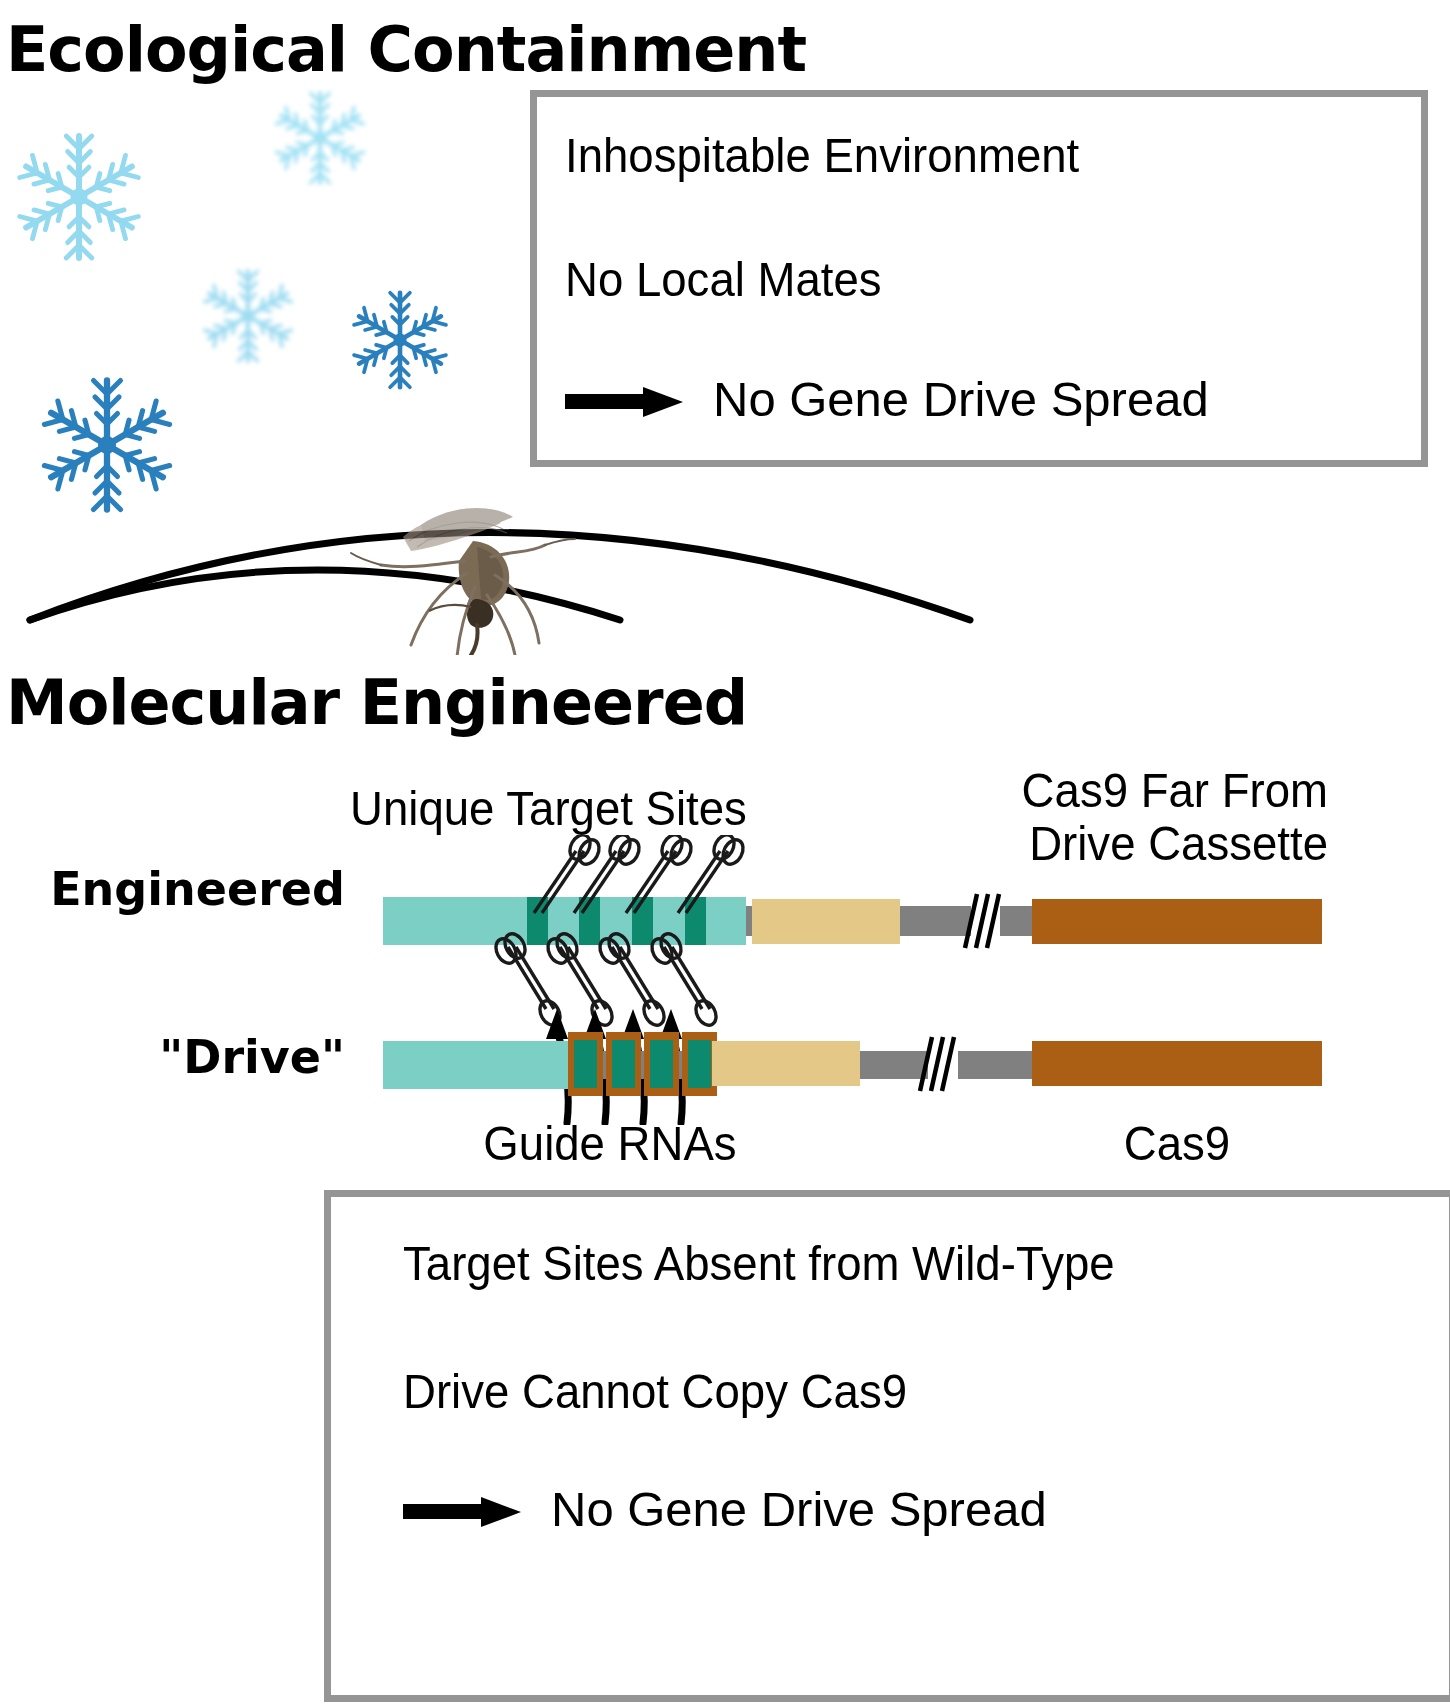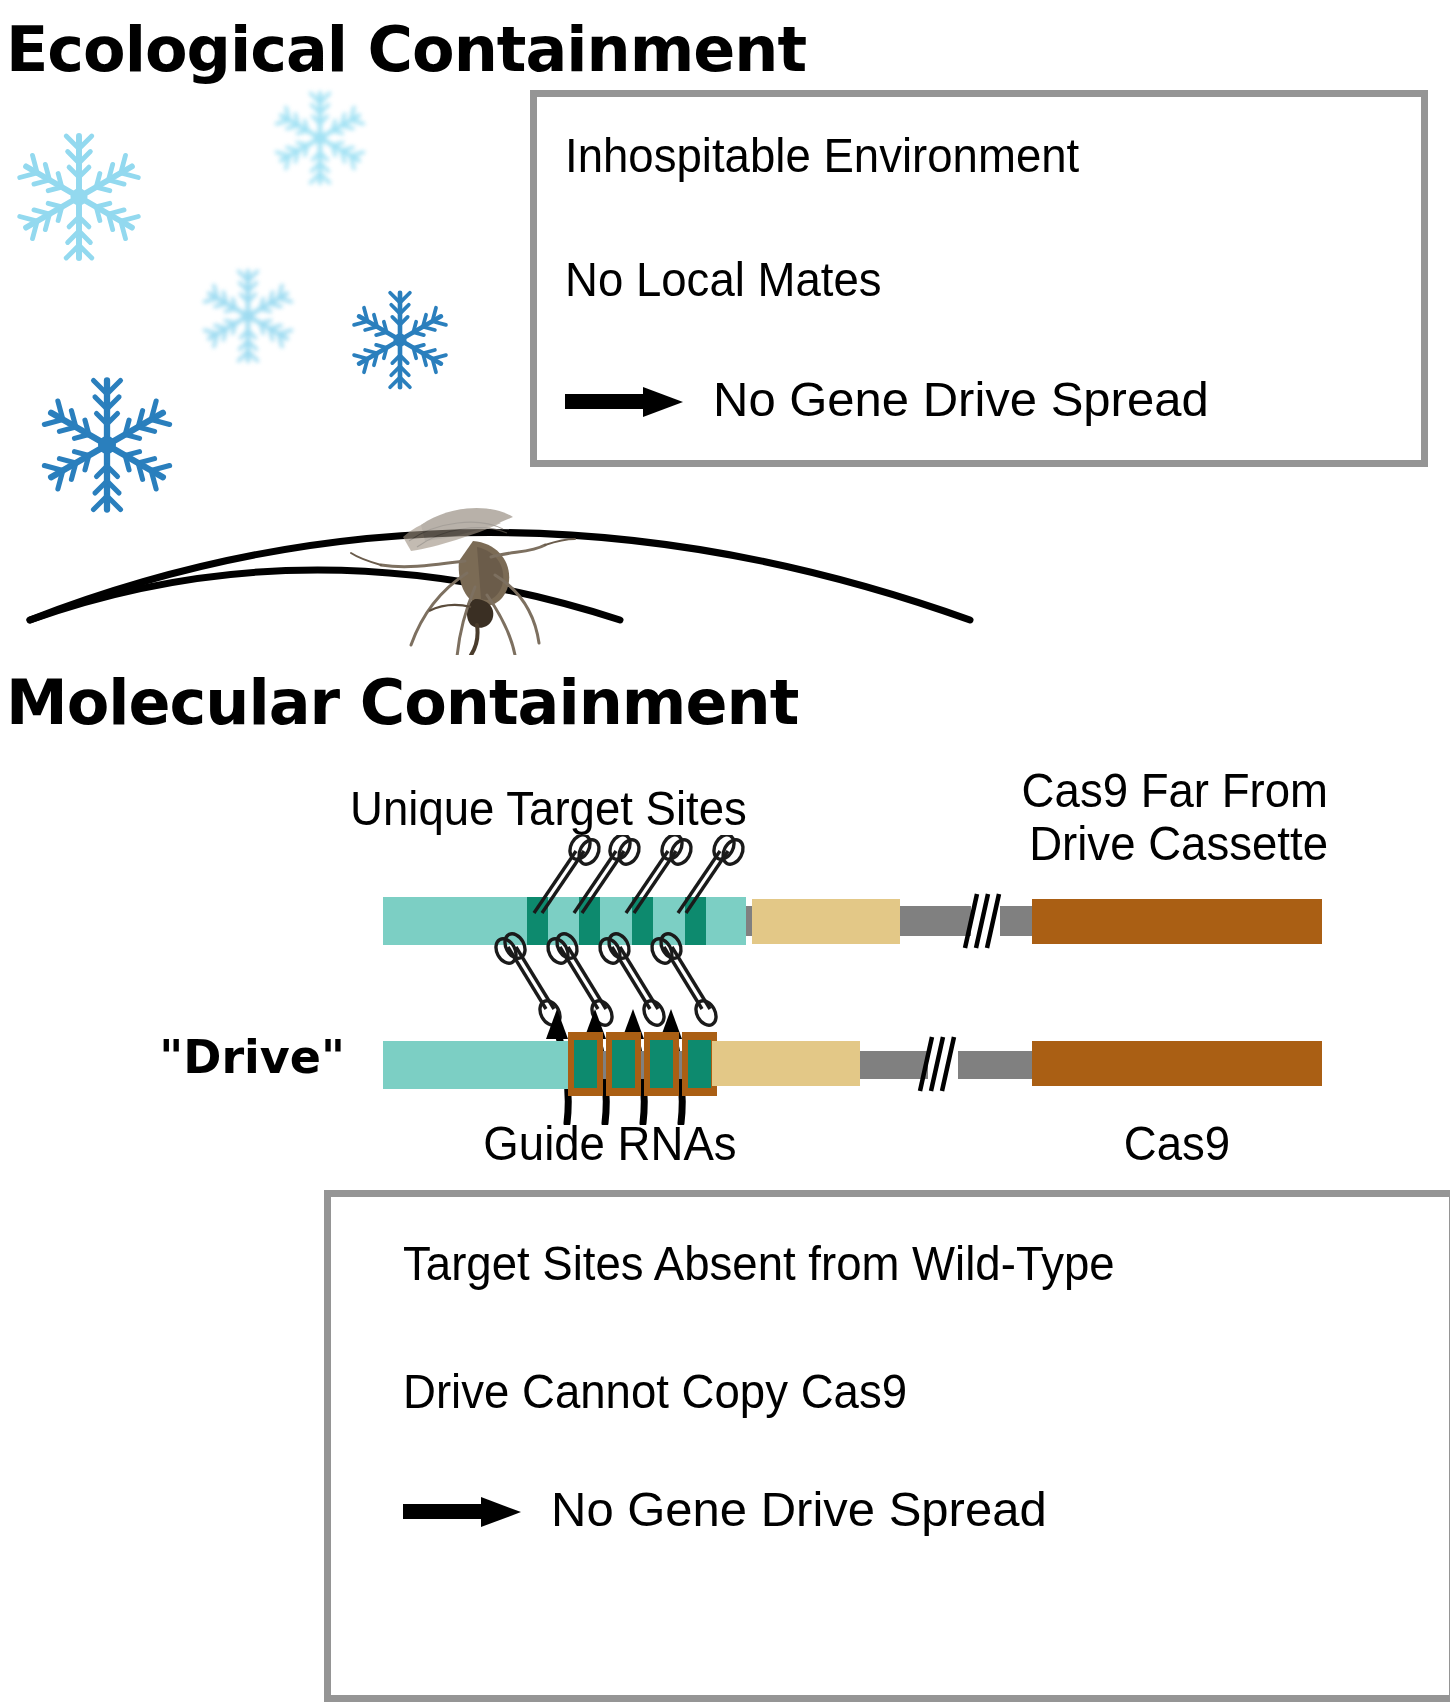--- a/index.html
+++ b/index.html
@@ -459,28 +459,29 @@
     </g>
     <g stroke="#6a5c4c" stroke-width="2" fill="none" stroke-linecap="round">
       <path d="M56 70 C 42 66, 32 62, 26 58"></path>
       <path d="M220 50 C 232 46, 242 44, 250 44"></path>
     </g>
 
     <path d="M146 112 C 130 108, 116 110, 104 116" stroke="#5a4c3c" stroke-width="2.2" fill="none"></path>
   </svg>
 </div>
 
-<div class="abs section-heading" style="left:6px; top:672px;">Molecular Containment</div>
+<div class="abs section-heading" style="left:6px; top:672px;">Molecular Engineered</div>
 
 <div class="abs annot-label left-al" style="left:350px; top:783px;">Unique Target Sites</div>
 
 <div class="abs annot-label right-al" style="left:880px; top:765px; width:448px;">Cas9 Far From</div>
 <div class="abs annot-label right-al" style="left:880px; top:818px; width:448px;">Drive Cassette</div>
 
 <div class="abs construct-label" style="left:0px; top:865px; width:345px;">
+  <div>Engineered</div>
 </div>
 
 <div class="abs construct-label" style="left:0px; top:1033px; width:345px;">"Drive"</div>
 
 <div class="abs" style="left:0; top:0; width:1450px; height:1705px; pointer-events:none;">
 
   <div class="seg" style="left:738px; top:906px; width:40px; height:30px; background:#808080;"></div>
   <div class="seg" style="left:893px; top:906px; width:78px; height:30px; background:#808080;"></div>
   <div class="seg" style="left:1000px; top:906px; width:46px; height:30px; background:#808080;"></div>
 

